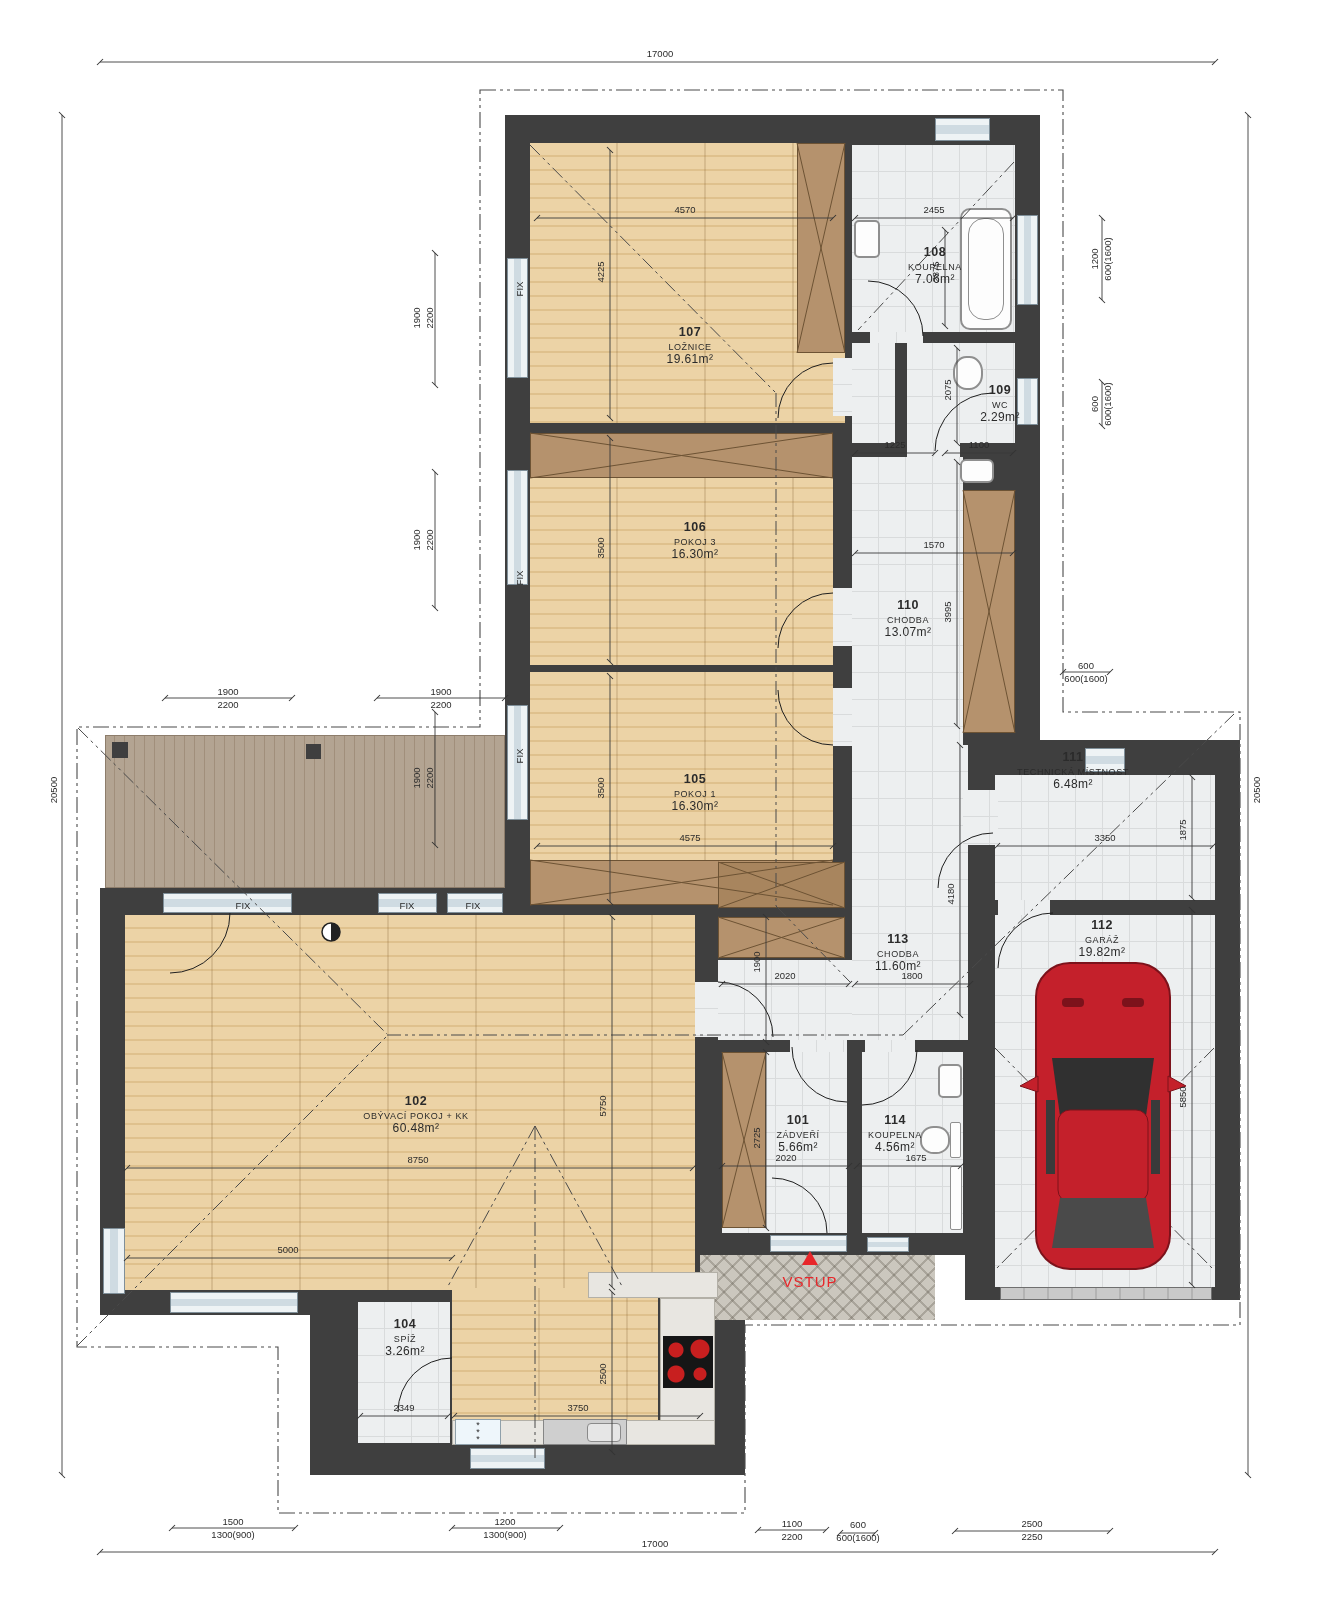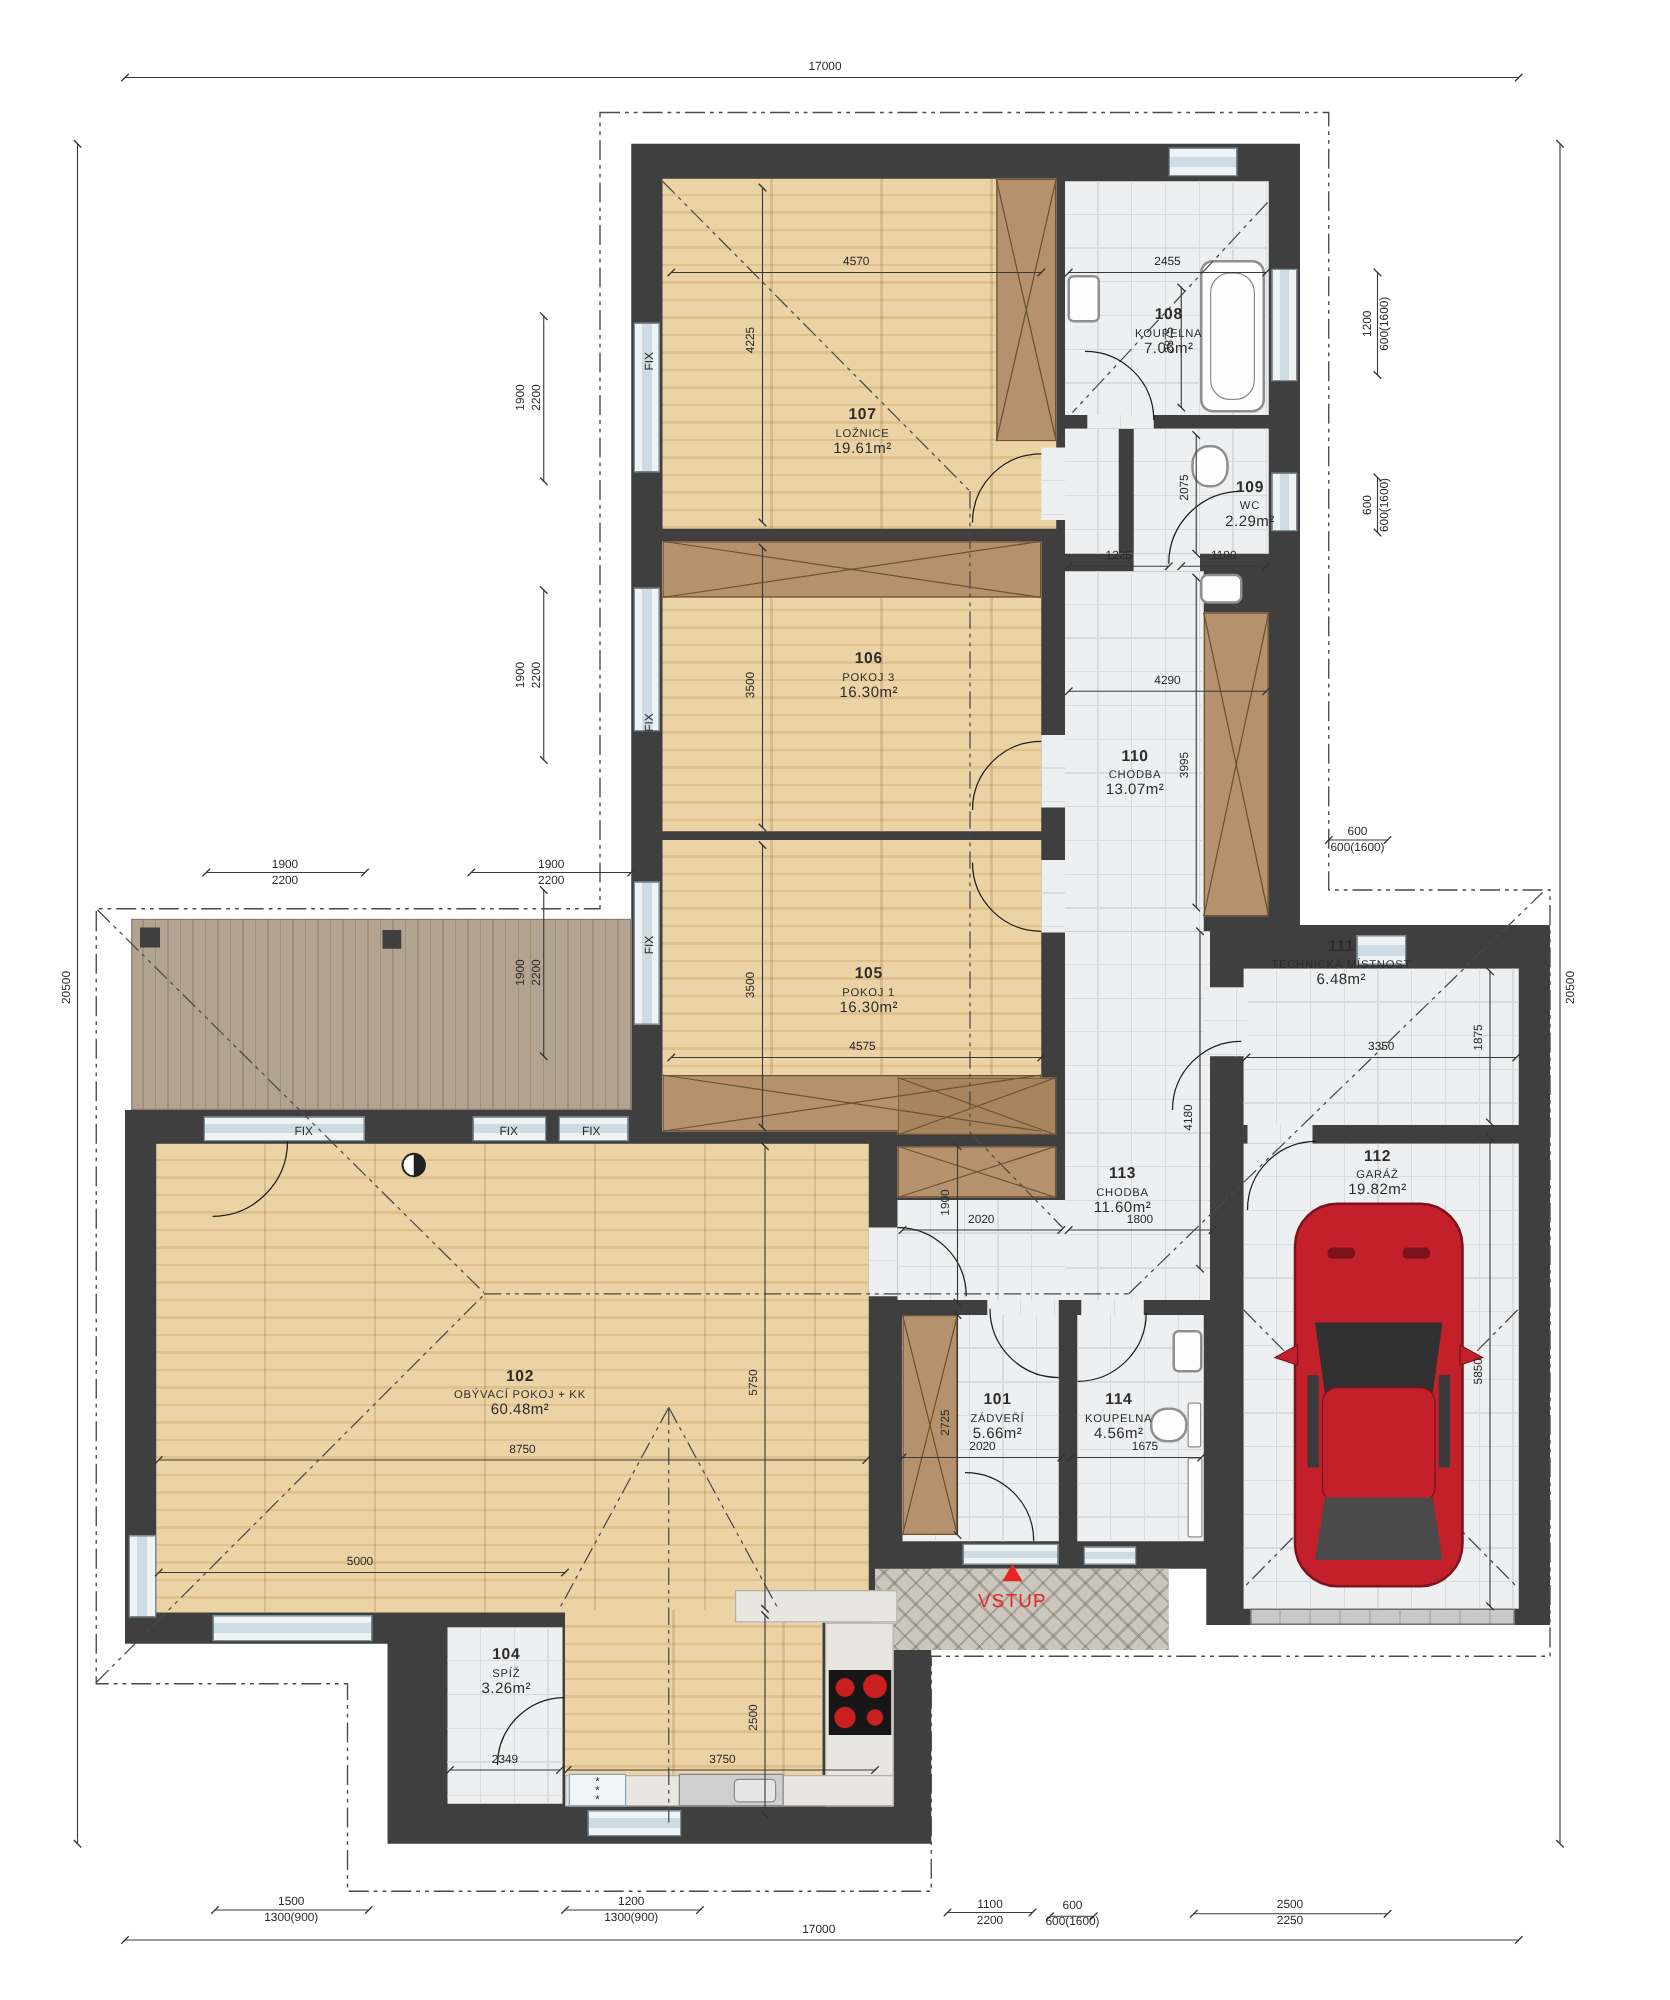--- a/index.html
+++ b/index.html
@@ -338,21 +338,21 @@
   <div class="dim dimv" style="left:1257px;top:790px">20500</div>
 
   <div class="dim" style="left:685px;top:210px">4570</div>
   <div class="dim dimv" style="left:601px;top:272px">4225</div>
   <div class="dim" style="left:934px;top:210px">2455</div>
   <div class="dim dimv" style="left:936px;top:272px">2875</div>
   <div class="dim dimv" style="left:948px;top:390px">2075</div>
   <div class="dim" style="left:895px;top:445px">1225</div>
   <div class="dim" style="left:979px;top:445px">1100</div>
   <div class="dim dimv" style="left:601px;top:548px">3500</div>
-  <div class="dim" style="left:934px;top:545px">4290</div>
+  <div class="dim" style="left:934px;top:545px">1570</div>
   <div class="dim dimv" style="left:948px;top:612px">3995</div>
   <div class="dim dimv" style="left:601px;top:788px">3500</div>
   <div class="dim" style="left:690px;top:838px">4575</div>
   <div class="dim" style="left:1105px;top:838px">3350</div>
   <div class="dim dimv" style="left:1183px;top:830px">1875</div>
   <div class="dim dimv" style="left:951px;top:894px">4180</div>
   <div class="dim dimv" style="left:757px;top:962px">1900</div>
   <div class="dim" style="left:785px;top:976px">2020</div>
   <div class="dim" style="left:912px;top:976px">1800</div>
   <div class="dim dimv" style="left:1183px;top:1097px">5850</div>

